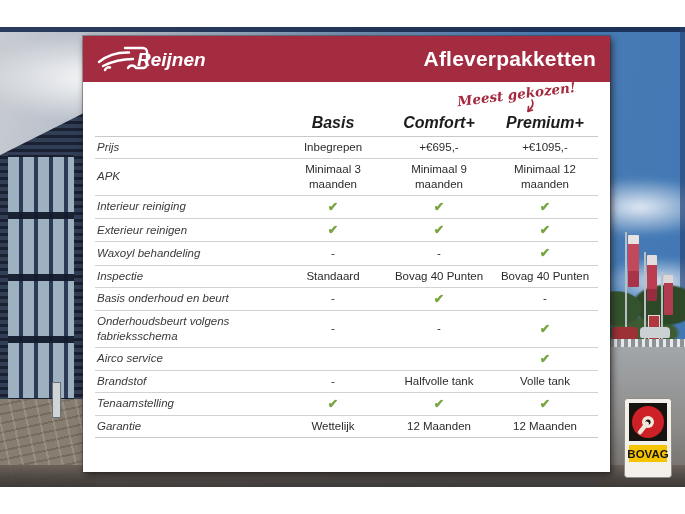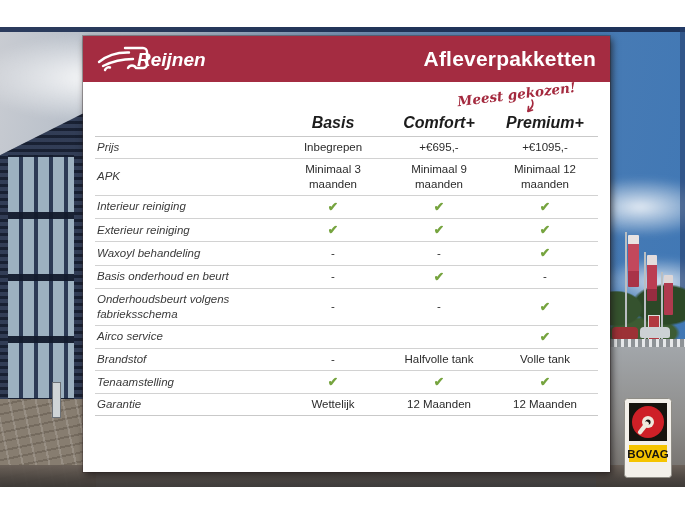--- a/index.html
+++ b/index.html
@@ -169,30 +169,36 @@
               <td>Minimaal 9 maanden</td>
               <td>Minimaal 12 maanden</td>
             </tr>
             <tr>
               <td class="row-label it">Interieur reiniging</td>
               <td><span class="check">✔</span></td>
               <td><span class="check">✔</span></td>
               <td><span class="check">✔</span></td>
             </tr>
             <tr>
-              <td class="row-label it">Exterieur reiniging</td>
+              <td class="row-label it">Exterieur reinigen</td>
               <td><span class="check">✔</span></td>
               <td><span class="check">✔</span></td>
               <td><span class="check">✔</span></td>
             </tr>
             <tr>
               <td class="row-label it">Waxoyl behandeling</td>
               <td>-</td>
               <td>-</td>
               <td><span class="check">✔</span></td>
+            </tr>
+            <tr>
+              <td class="row-label it">Inspectie</td>
+              <td>Standaard</td>
+              <td>Bovag 40 Punten</td>
+              <td>Bovag 40 Punten</td>
             </tr>
             <tr>
               <td class="row-label it">Basis onderhoud en beurt</td>
               <td>-</td>
               <td><span class="check">✔</span></td>
               <td>-</td>
             </tr>
             <tr>
               <td class="row-label it">Onderhoudsbeurt volgens fabrieksschema</td>
               <td>-</td>

